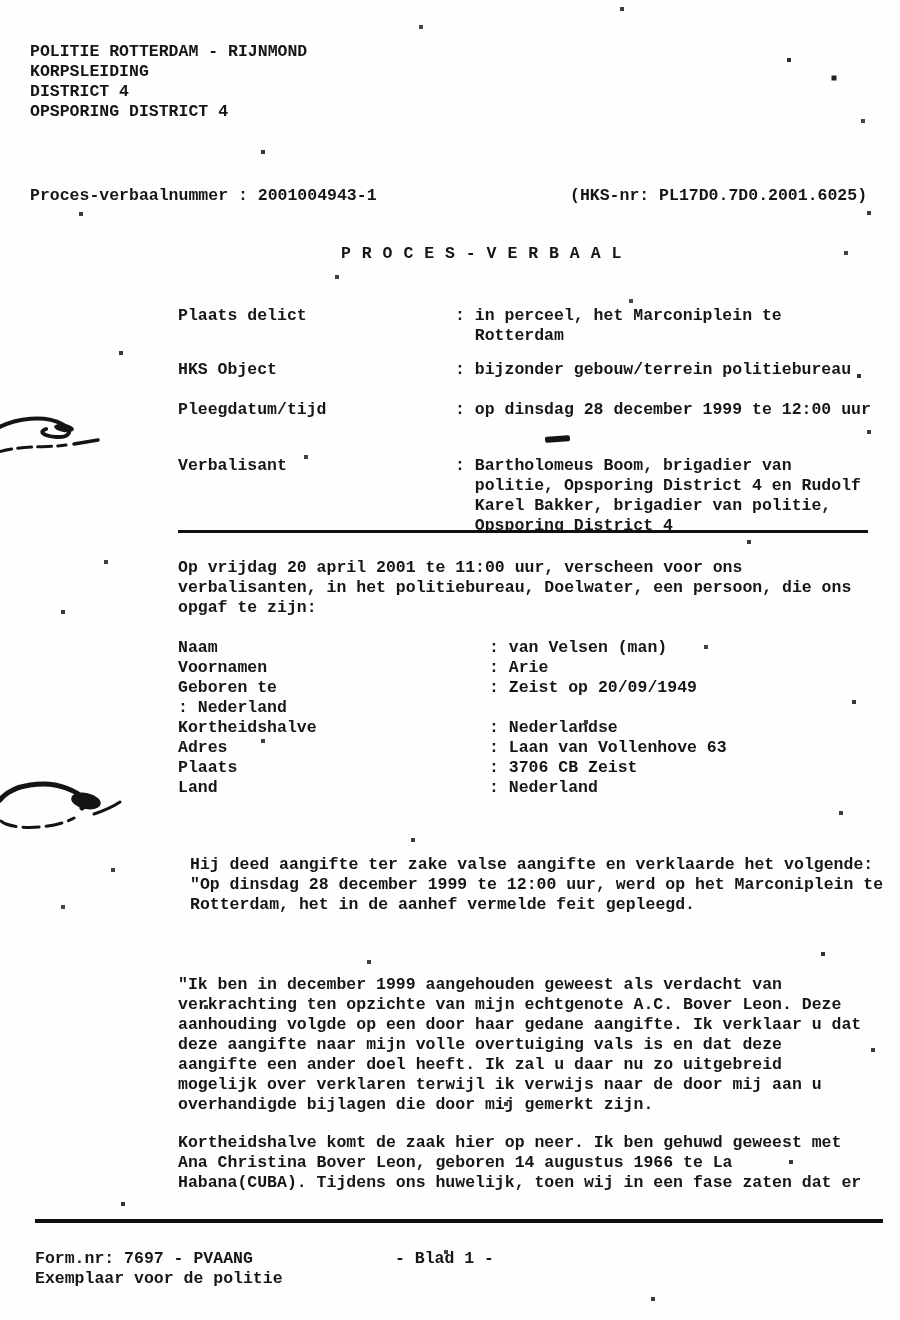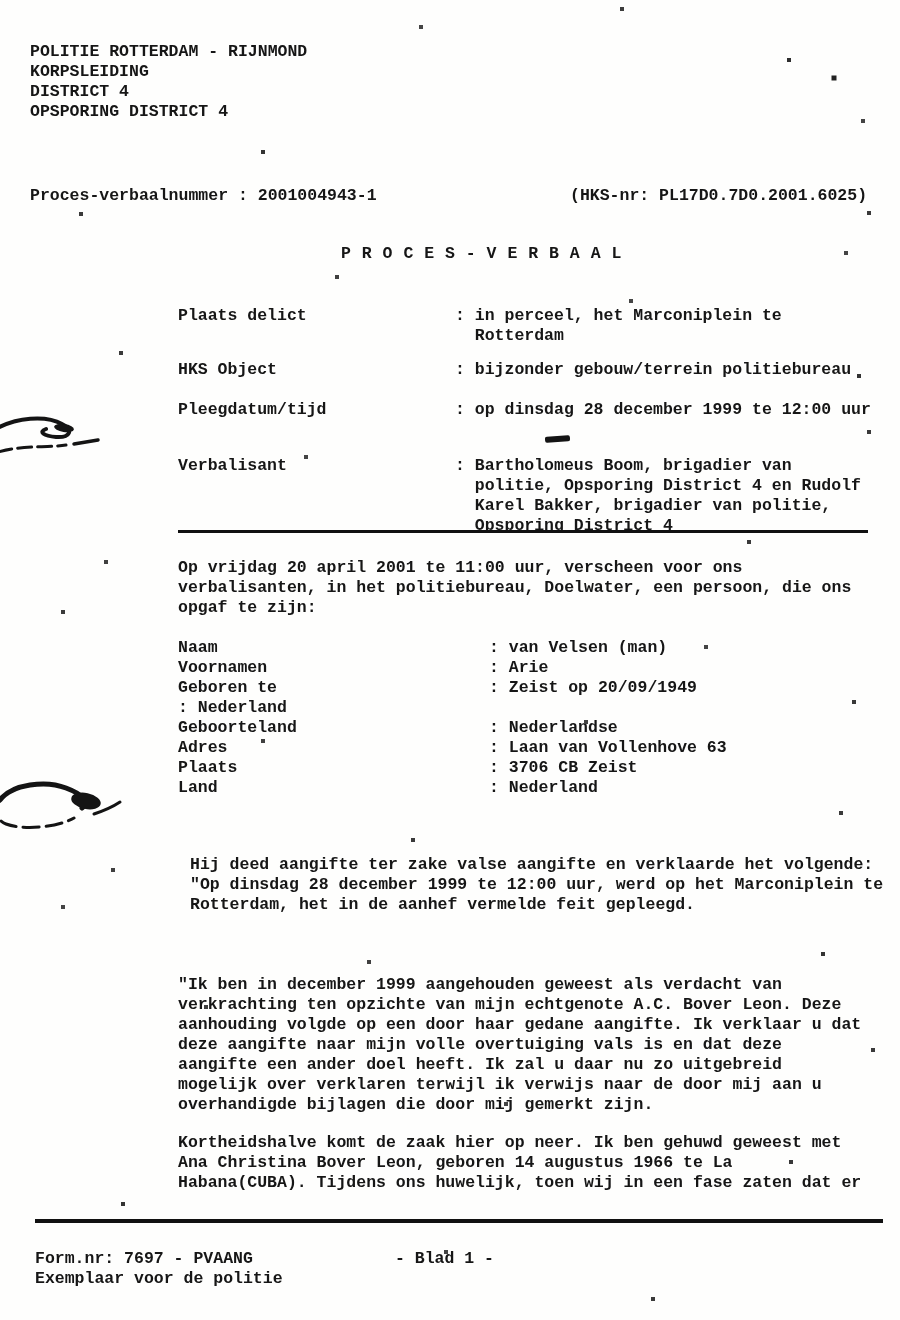--- a/index.html
+++ b/index.html
@@ -133,21 +133,21 @@
       <span class="fvalue">: Arie</span>
     </div>
     <div class="person-row">
       <span class="flabel">Geboren te</span>
       <span class="fvalue">: Zeist op 20/09/1949</span>
     </div>
     <div class="person-row">
       <span class="fvalue">: Nederland</span>
     </div>
     <div class="person-row">
-      <span class="flabel">Geboorteland</span>
+      <span class="flabel">Kortheidshalve</span>
       <span class="fvalue">: Nederlandse</span>
     </div>
     <div class="person-row">
       <span class="flabel">Adres</span>
       <span class="fvalue">: Laan van Vollenhove 63</span>
     </div>
     <div class="person-row">
       <span class="flabel">Plaats</span>
       <span class="fvalue">: 3706 CB Zeist</span>
     </div>

